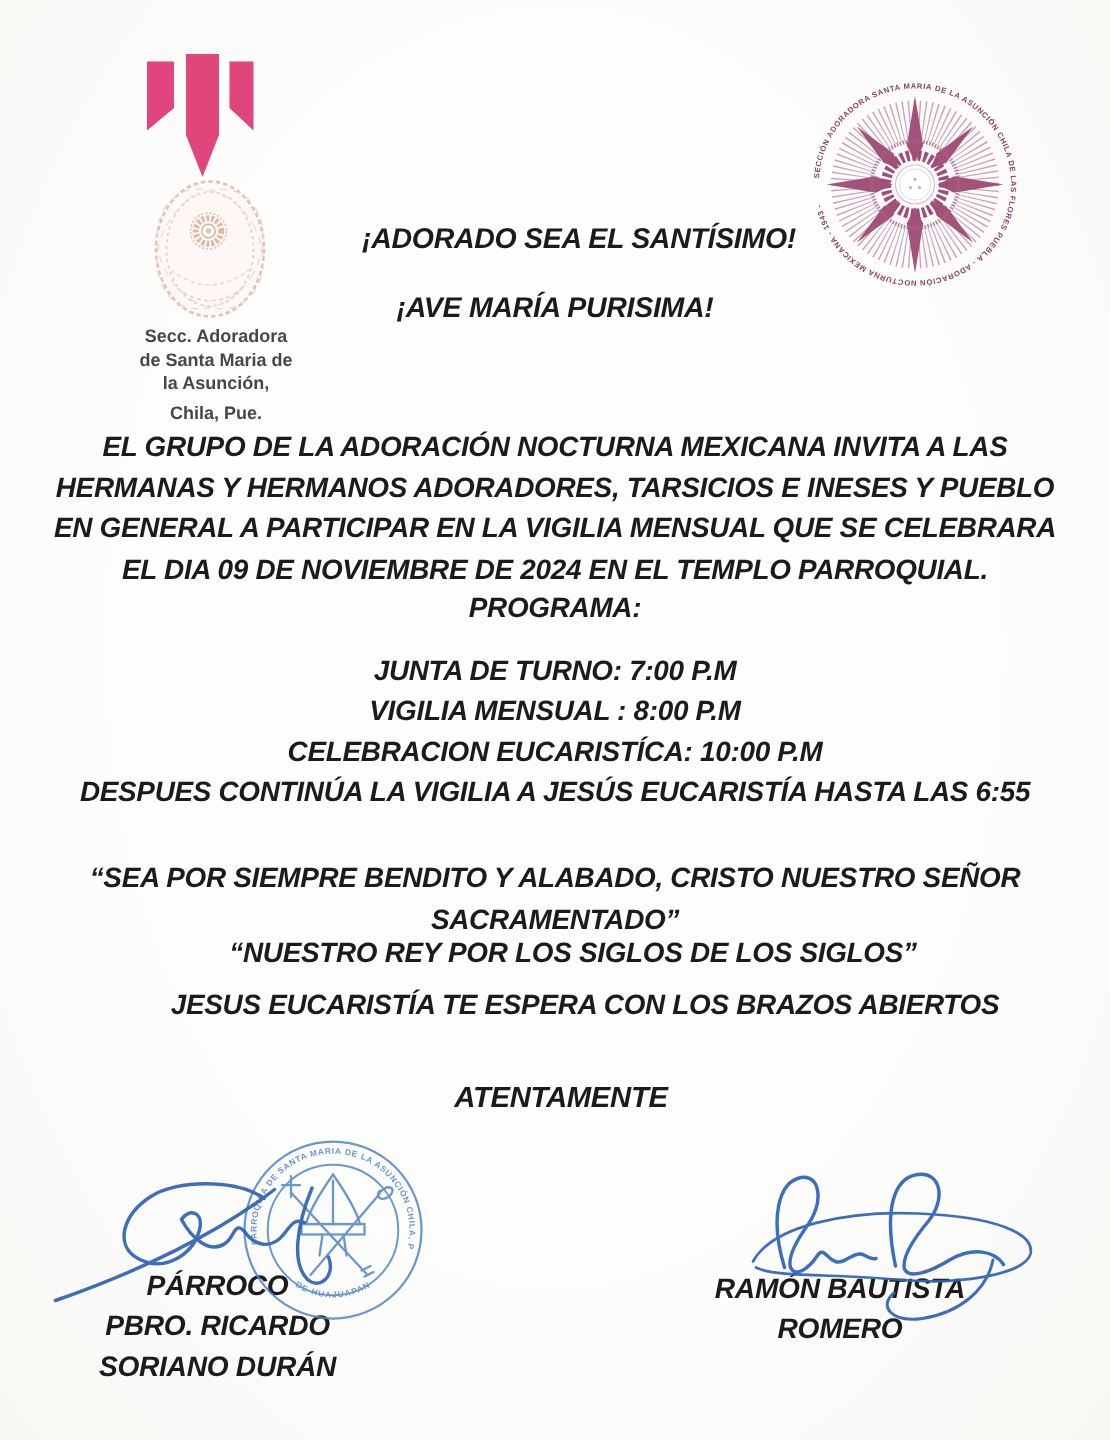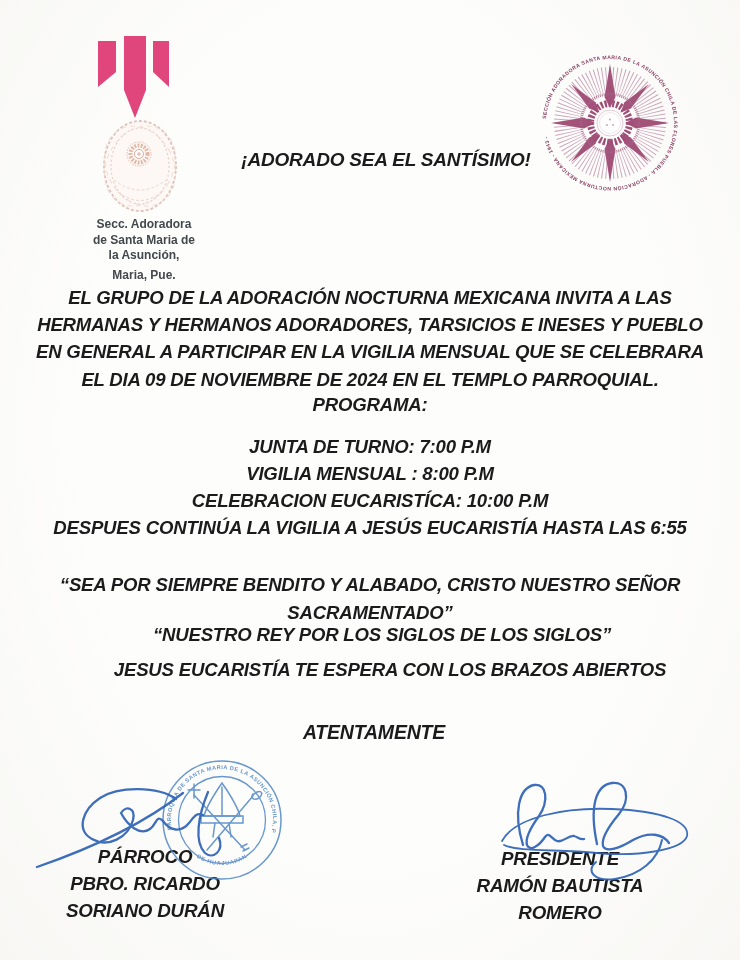--- a/index.html
+++ b/index.html
@@ -62,21 +62,21 @@
       <circle cx="49" cy="120" r="1.8" fill="#e3c0b0"></circle>
       <path d="M 28,158 Q 50,175 72,158" stroke="#e8d3c9" stroke-width="1" stroke-dasharray="3 2"></path>
       <path d="M 24,146 Q 50,166 76,146" stroke="#eaD8cf" stroke-width="1" stroke-dasharray="3 2"></path>
     </g>
   </svg>
 
   <div id="medal-caption" class="abs">
     <div>Secc. Adoradora</div>
     <div>de Santa Maria de</div>
     <div>la Asunción,</div>
-    <div class="cap-last">Maria, Pue.</div>
+    <div class="cap-last">Chila, Pue.</div>
   </div>
 
   <svg id="seal-svg" class="abs" width="150" height="150" viewBox="0 0 150 150">
     <defs>
       <path id="seal-ring-path" d="M 11,75 A 64,64 0 1 1 139,75 A 64,64 0 1 1 11,75" fill="none"></path>
     </defs>
 
     <circle cx="75" cy="75" r="43" fill="none" stroke="#bb84a2" stroke-width="26" stroke-dasharray="0.8 2.4" opacity="0.75"></circle>
 
     <g fill="#a3537a">
@@ -99,20 +99,21 @@
     <circle cx="75" cy="71.5" r="1" fill="#caa5b8"></circle>
     <circle cx="72" cy="77" r="1" fill="#caa5b8"></circle>
     <circle cx="78" cy="77" r="1" fill="#caa5b8"></circle>
 
     <text font-size="5.1" font-weight="700" letter-spacing="0.45" fill="#8a4063">
       <textPath href="#seal-ring-path" xlink:href="#seal-ring-path" startOffset="1%">SECCIÓN ADORADORA SANTA MARIA DE LA ASUNCIÓN CHILA DE LAS FLORES PUEBLA - ADORACIÓN NOCTURNA MEXICANA - 1943 -</textPath>
     </text>
   </svg>
 
   <div id="header1" class="line btxt">¡ADORADO SEA EL SANTÍSIMO!</div>
+  <div id="header2" class="line btxt">¡AVE MARÍA PURISIMA!</div>
 
   <div id="invitation" class="line btxt">
     <div>EL GRUPO DE LA ADORACIÓN NOCTURNA MEXICANA INVITA A LAS</div>
     <div>HERMANAS Y HERMANOS ADORADORES, TARSICIOS E INESES Y PUEBLO</div>
     <div>EN GENERAL A PARTICIPAR EN LA VIGILIA MENSUAL QUE SE CELEBRARA</div>
     <div>EL DIA 09 DE NOVIEMBRE DE 2024 EN EL TEMPLO PARROQUIAL.</div>
   </div>
 
   <div id="program-title" class="line btxt">PROGRAMA:</div>
   <div id="program" class="line btxt">
@@ -130,21 +131,20 @@
   <div id="closing" class="line btxt">JESUS EUCARISTÍA TE ESPERA CON LOS BRAZOS ABIERTOS</div>
 
   <div id="atentamente" class="line btxt">ATENTAMENTE</div>
 
   <div id="sig-left-labels" class="abs btxt">
     <div>PÁRROCO</div>
     <div>PBRO. RICARDO</div>
     <div>SORIANO DURÁN</div>
   </div>
   <div id="sig-right-labels" class="abs btxt">
-    <div>PRESIDENTE</div>
     <div>RAMÓN BAUTISTA</div>
     <div>ROMERO</div>
   </div>
 
   <svg id="stamp-svg" class="abs" width="130" height="130" viewBox="0 0 130 130">
     <defs>
       <path id="stamp-arc-top" d="M 15.7,78.2 A 51,51 0 1 1 114.3,78.2" fill="none"></path>
       <path id="stamp-arc-bottom" d="M 28.1,90.8 A 45,45 0 0 0 101.9,90.8" fill="none"></path>
     </defs>
     <g fill="none" stroke="#4f86c6" stroke-width="1.5" stroke-linecap="round">

